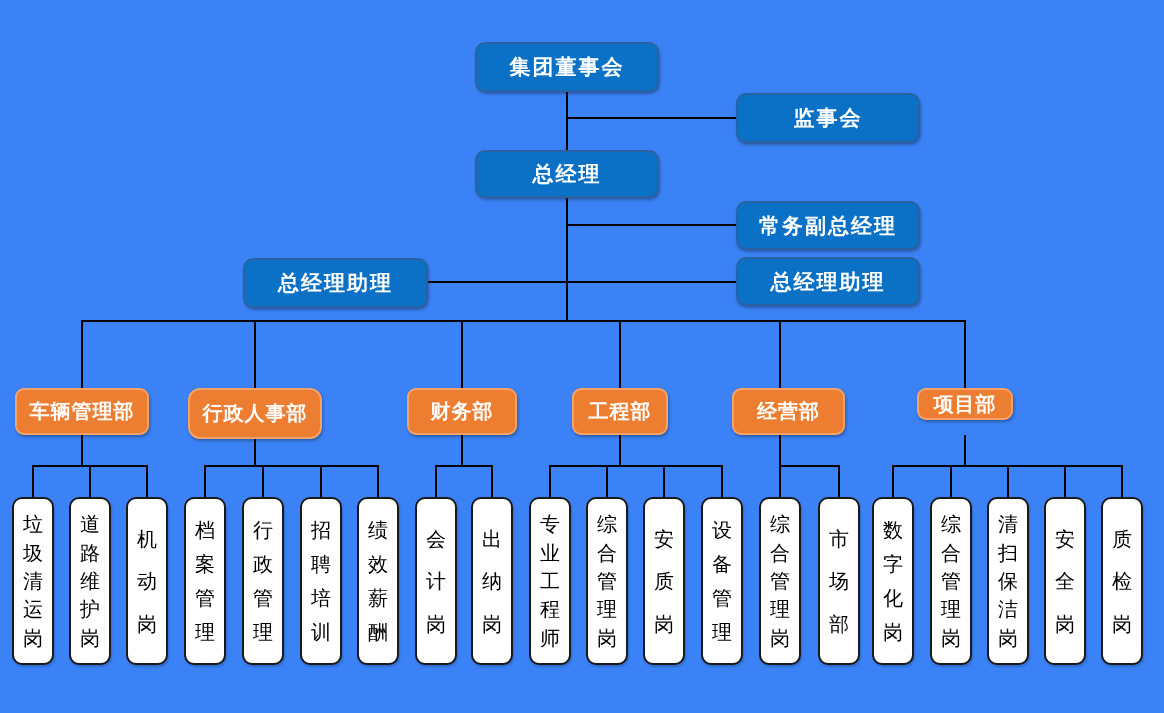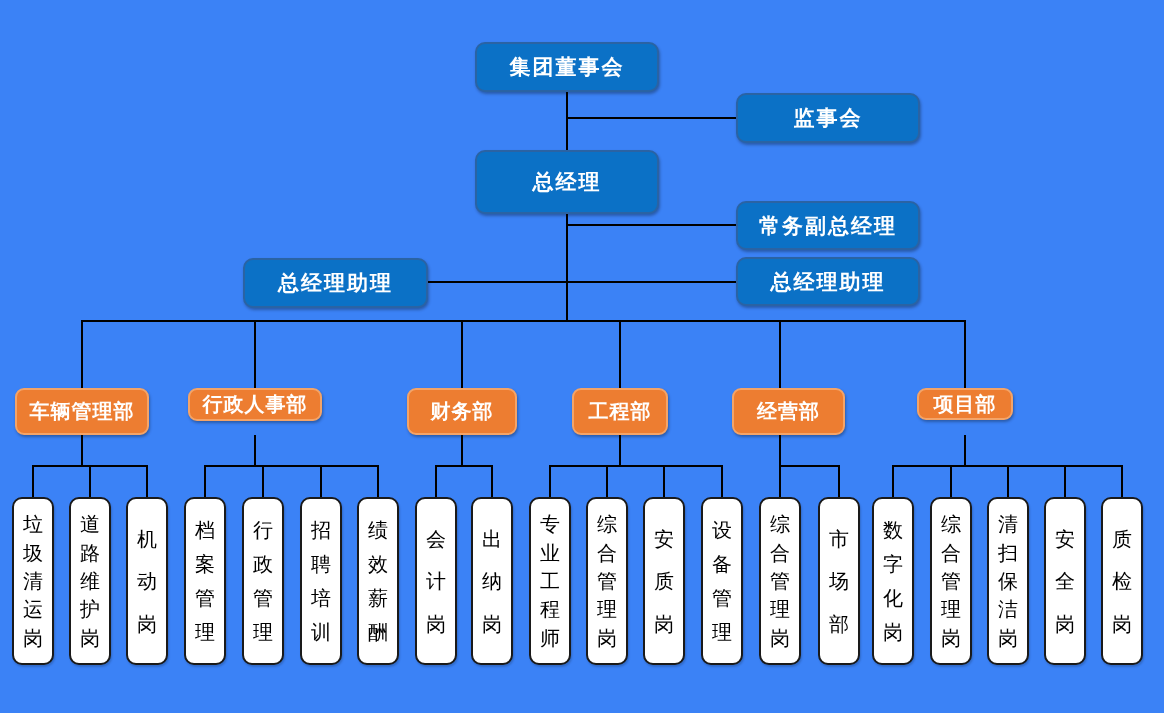--- a/index.html
+++ b/index.html
@@ -98,21 +98,21 @@
     <div class="line" style="left: 964px; top: 320px; width: 2px; height: 68px;"></div>
     <div class="line" style="left: 964px; top: 435px; width: 2px; height: 32px;"></div>
     <div class="line" style="left: 892px; top: 465px; width: 231px; height: 2px;"></div>
     <div class="line" style="left: 892px; top: 465px; width: 2px; height: 32px;"></div>
     <div class="line" style="left: 950px; top: 465px; width: 2px; height: 32px;"></div>
     <div class="line" style="left: 1007px; top: 465px; width: 2px; height: 32px;"></div>
     <div class="line" style="left: 1064px; top: 465px; width: 2px; height: 32px;"></div>
     <div class="line" style="left: 1121px; top: 465px; width: 2px; height: 32px;"></div>
     <div class="box exec-box" style="left: 475px; top: 42px; width: 184px; height: 50px;">集团董事会</div>
     <div class="box exec-box" style="left: 736px; top: 93px; width: 184px; height: 50px;">监事会</div>
-    <div class="box exec-box" style="left: 475px; top: 150px; width: 184px; height: 64px;">总经理</div>
+    <div class="box exec-box" style="left: 475px; top: 150px; width: 184px; height: 48px;">总经理</div>
     <div class="box exec-box" style="left: 736px; top: 201px; width: 184px; height: 49px;">常务副总经理</div>
     <div class="box exec-box" style="left: 243px; top: 258px; width: 185px; height: 50px;">总经理助理</div>
     <div class="box exec-box" style="left: 736px; top: 257px; width: 184px; height: 49px;">总经理助理</div>
     <div class="box dept-box" style="left: 15px; top: 388px; width: 134px; height: 47px;">车辆管理部</div>
     <div class="box pos-box vtext" style="left: 12px; top: 497px; width: 42px; height: 168px;">
       <span>垃</span>
       <span>圾</span>
       <span>清</span>
       <span>运</span>
       <span>岗</span>
@@ -122,21 +122,21 @@
       <span>路</span>
       <span>维</span>
       <span>护</span>
       <span>岗</span>
     </div>
     <div class="box pos-box vtext" style="left: 126px; top: 497px; width: 42px; height: 168px;">
       <span>机</span>
       <span>动</span>
       <span>岗</span>
     </div>
-    <div class="box dept-box" style="left: 188px; top: 388px; width: 134px; height: 33px;">行政人事部</div>
+    <div class="box dept-box" style="left: 188px; top: 388px; width: 134px; height: 51px; border-radius: 12px;">行政人事部</div>
     <div class="box pos-box vtext" style="left: 184px; top: 497px; width: 42px; height: 168px;">
       <span>档</span>
       <span>案</span>
       <span>管</span>
       <span>理</span>
     </div>
     <div class="box pos-box vtext" style="left: 242px; top: 497px; width: 42px; height: 168px;">
       <span>行</span>
       <span>政</span>
       <span>管</span>

